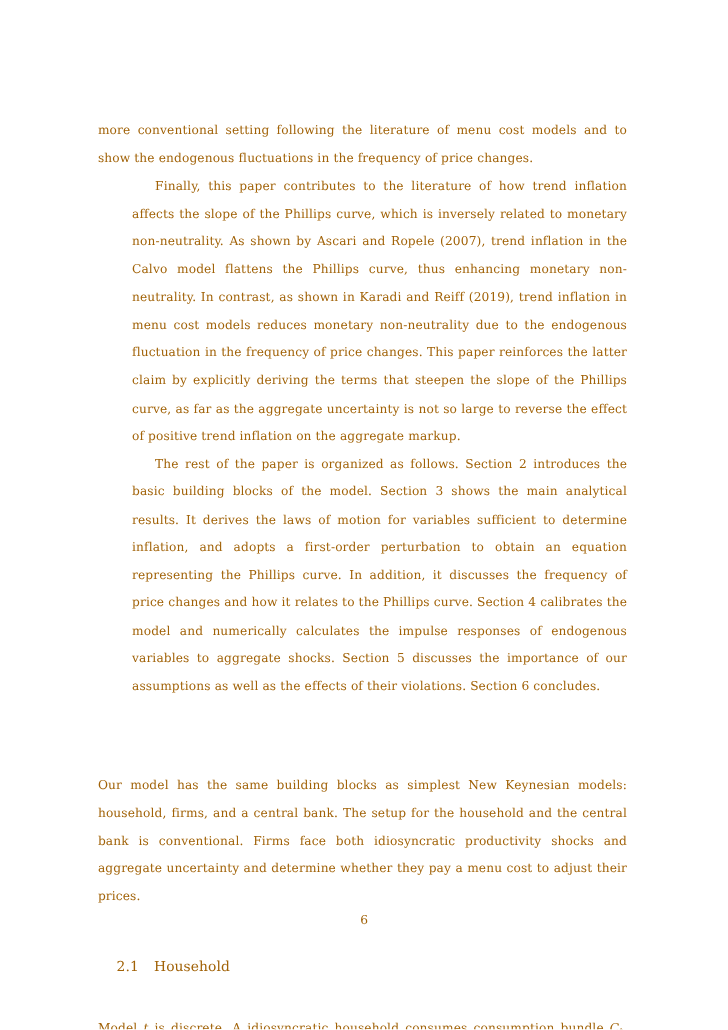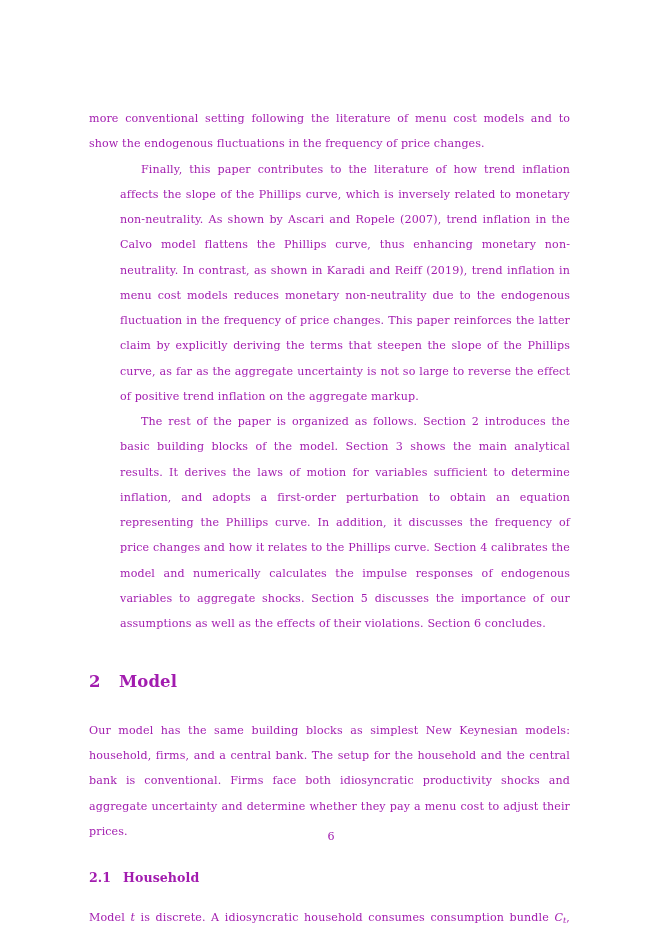--- a/index.html
+++ b/index.html
@@ -7,21 +7,21 @@
     padding: 0;
     background: #ffffff;
   }
   .page {
     position: relative;
     width: 662px;
     height: 936px;
     background: #ffffff;
     overflow: hidden;
     font-family: "DejaVu Serif", "Liberation Serif", serif;
-    color: #a21caf;
+    color: #a16207;
   }
   .textblock {
     position: absolute;
     left: 89px;
     top: 106px;
     width: 481px;
   }
   p.para {
     margin: 0;
     font-size: 11.1px;
@@ -37,23 +37,23 @@
     margin-left: 31px;
   }
   h2.section {
     margin: 0;
     font-size: 16.5px;
     font-weight: 700;
     line-height: 1;
     letter-spacing: 0.005em;
   }
   h3.subsection {
-    margin: 0;
+    margin: 17px;
     font-size: 12.6px;
-    font-weight: 700;
+    font-weight: 400;
     line-height: 1;
     letter-spacing: 0.005em;
   }
   .secnum {
     display: inline-block;
     min-width: 30px;
   }
   .subsecnum {
     display: inline-block;
     min-width: 34px;
@@ -89,21 +89,20 @@
   <div class="textblock">
 
     <p class="para">more conventional setting following the literature of menu cost models and to show the endogenous fluctuations in the frequency of price changes.</p>
 
     <p class="para indent">Finally, this paper contributes to the literature of how trend inflation affects the slope of the Phillips curve, which is inversely related to monetary non-neutrality. As shown by Ascari and Ropele (2007), trend inflation in the Calvo model flattens the Phillips curve, thus enhancing monetary non-neutrality. In contrast, as shown in Karadi and Reiff (2019), trend inflation in menu cost models reduces monetary non-neutrality due to the endogenous fluctuation in the frequency of price changes. This paper reinforces the latter claim by explicitly deriving the terms that steepen the slope of the Phillips curve, as far as the aggregate uncertainty is not so large to reverse the effect of positive trend inflation on the aggregate markup.</p>
 
     <p class="para indent">The rest of the paper is organized as follows. Section 2 introduces the basic building blocks of the model. Section 3 shows the main analytical results. It derives the laws of motion for variables sufficient to determine inflation, and adopts a first-order perturbation to obtain an equation representing the Phillips curve. In addition, it discusses the frequency of price changes and how it relates to the Phillips curve. Section 4 calibrates the model and numerically calculates the impulse responses of endogenous variables to aggregate shocks. Section 5 discusses the importance of our assumptions as well as the effects of their violations. Section 6 concludes.</p>
 
     <div class="spacer-sec-before"></div>
 
-    <h2 class="section"><span class="secnum">2</span><span>Model</span></h2>
 
     <div class="spacer-sec-after"></div>
 
     <p class="para">Our model has the same building blocks as simplest New Keynesian models: household, firms, and a central bank. The setup for the household and the central bank is conventional. Firms face both idiosyncratic productivity shocks and aggregate uncertainty and determine whether they pay a menu cost to adjust their prices.</p>
 
     <div class="spacer-sub-before"></div>
 
     <h3 class="subsection"><span class="subsecnum">2.1</span><span>Household</span></h3>
 
     <div class="spacer-sub-after"></div>

